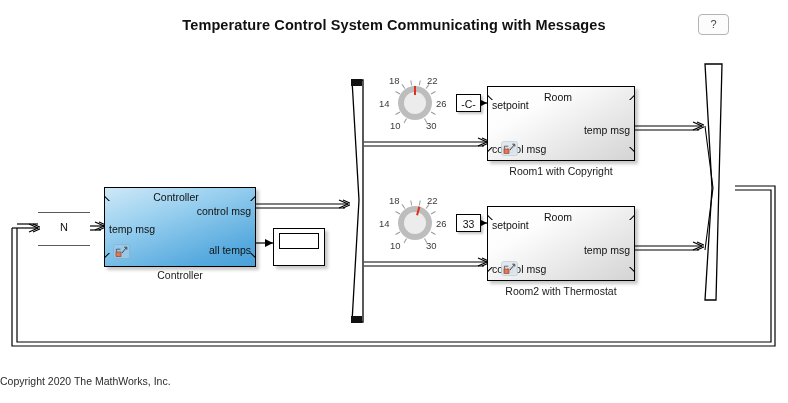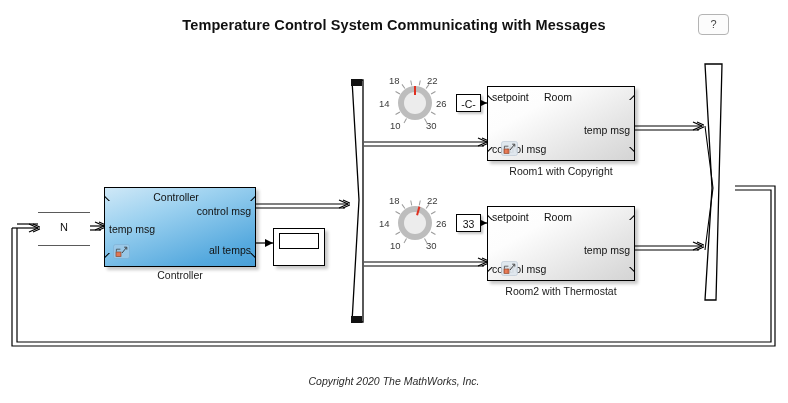--- a/index.html
+++ b/index.html
@@ -51,24 +51,23 @@
     font-size: 11px;
     line-height: 19px;
     text-align: center;
     cursor: pointer;
   }
   .copyright {
     position: absolute;
     left: 0;
     top: 375px;
     width: 788px;
-    text-align: center;
+    text-align: left;
     font-size: 10.5px;
     color: #2b2b2b;
-    font-style: italic;
   }
 
   
   .blk {
     position: absolute;
     box-sizing: border-box;
     border: 1.6px solid #000000;
     box-shadow: 3px 3px 3px rgba(0,0,0,0.22);
   }
   .blk-label {
@@ -145,21 +144,21 @@
   #room1-block { left: 487px; top: 86px; }
   #room2-block { left: 487px; top: 206px; }
   .room-block .inner-title {
     position: absolute;
     left: 0; right: 6px;
     top: 4px;
     text-align: center;
     font-size: 10.5px;
     color: #111111;
   }
-  .room-setpoint { left: 4px;  top: 4px; }
+  .room-setpoint { left: 4px;  top: 12px; }
   .room-temp     { right: 4px; top: 37px; }
   .room-control  { left: 4px;  top: 56px; }
 
   
   .const-blk {
     position: absolute;
     box-sizing: border-box;
     border: 1.5px solid #000000;
     background: #ffffff;
     font-size: 10.5px;

